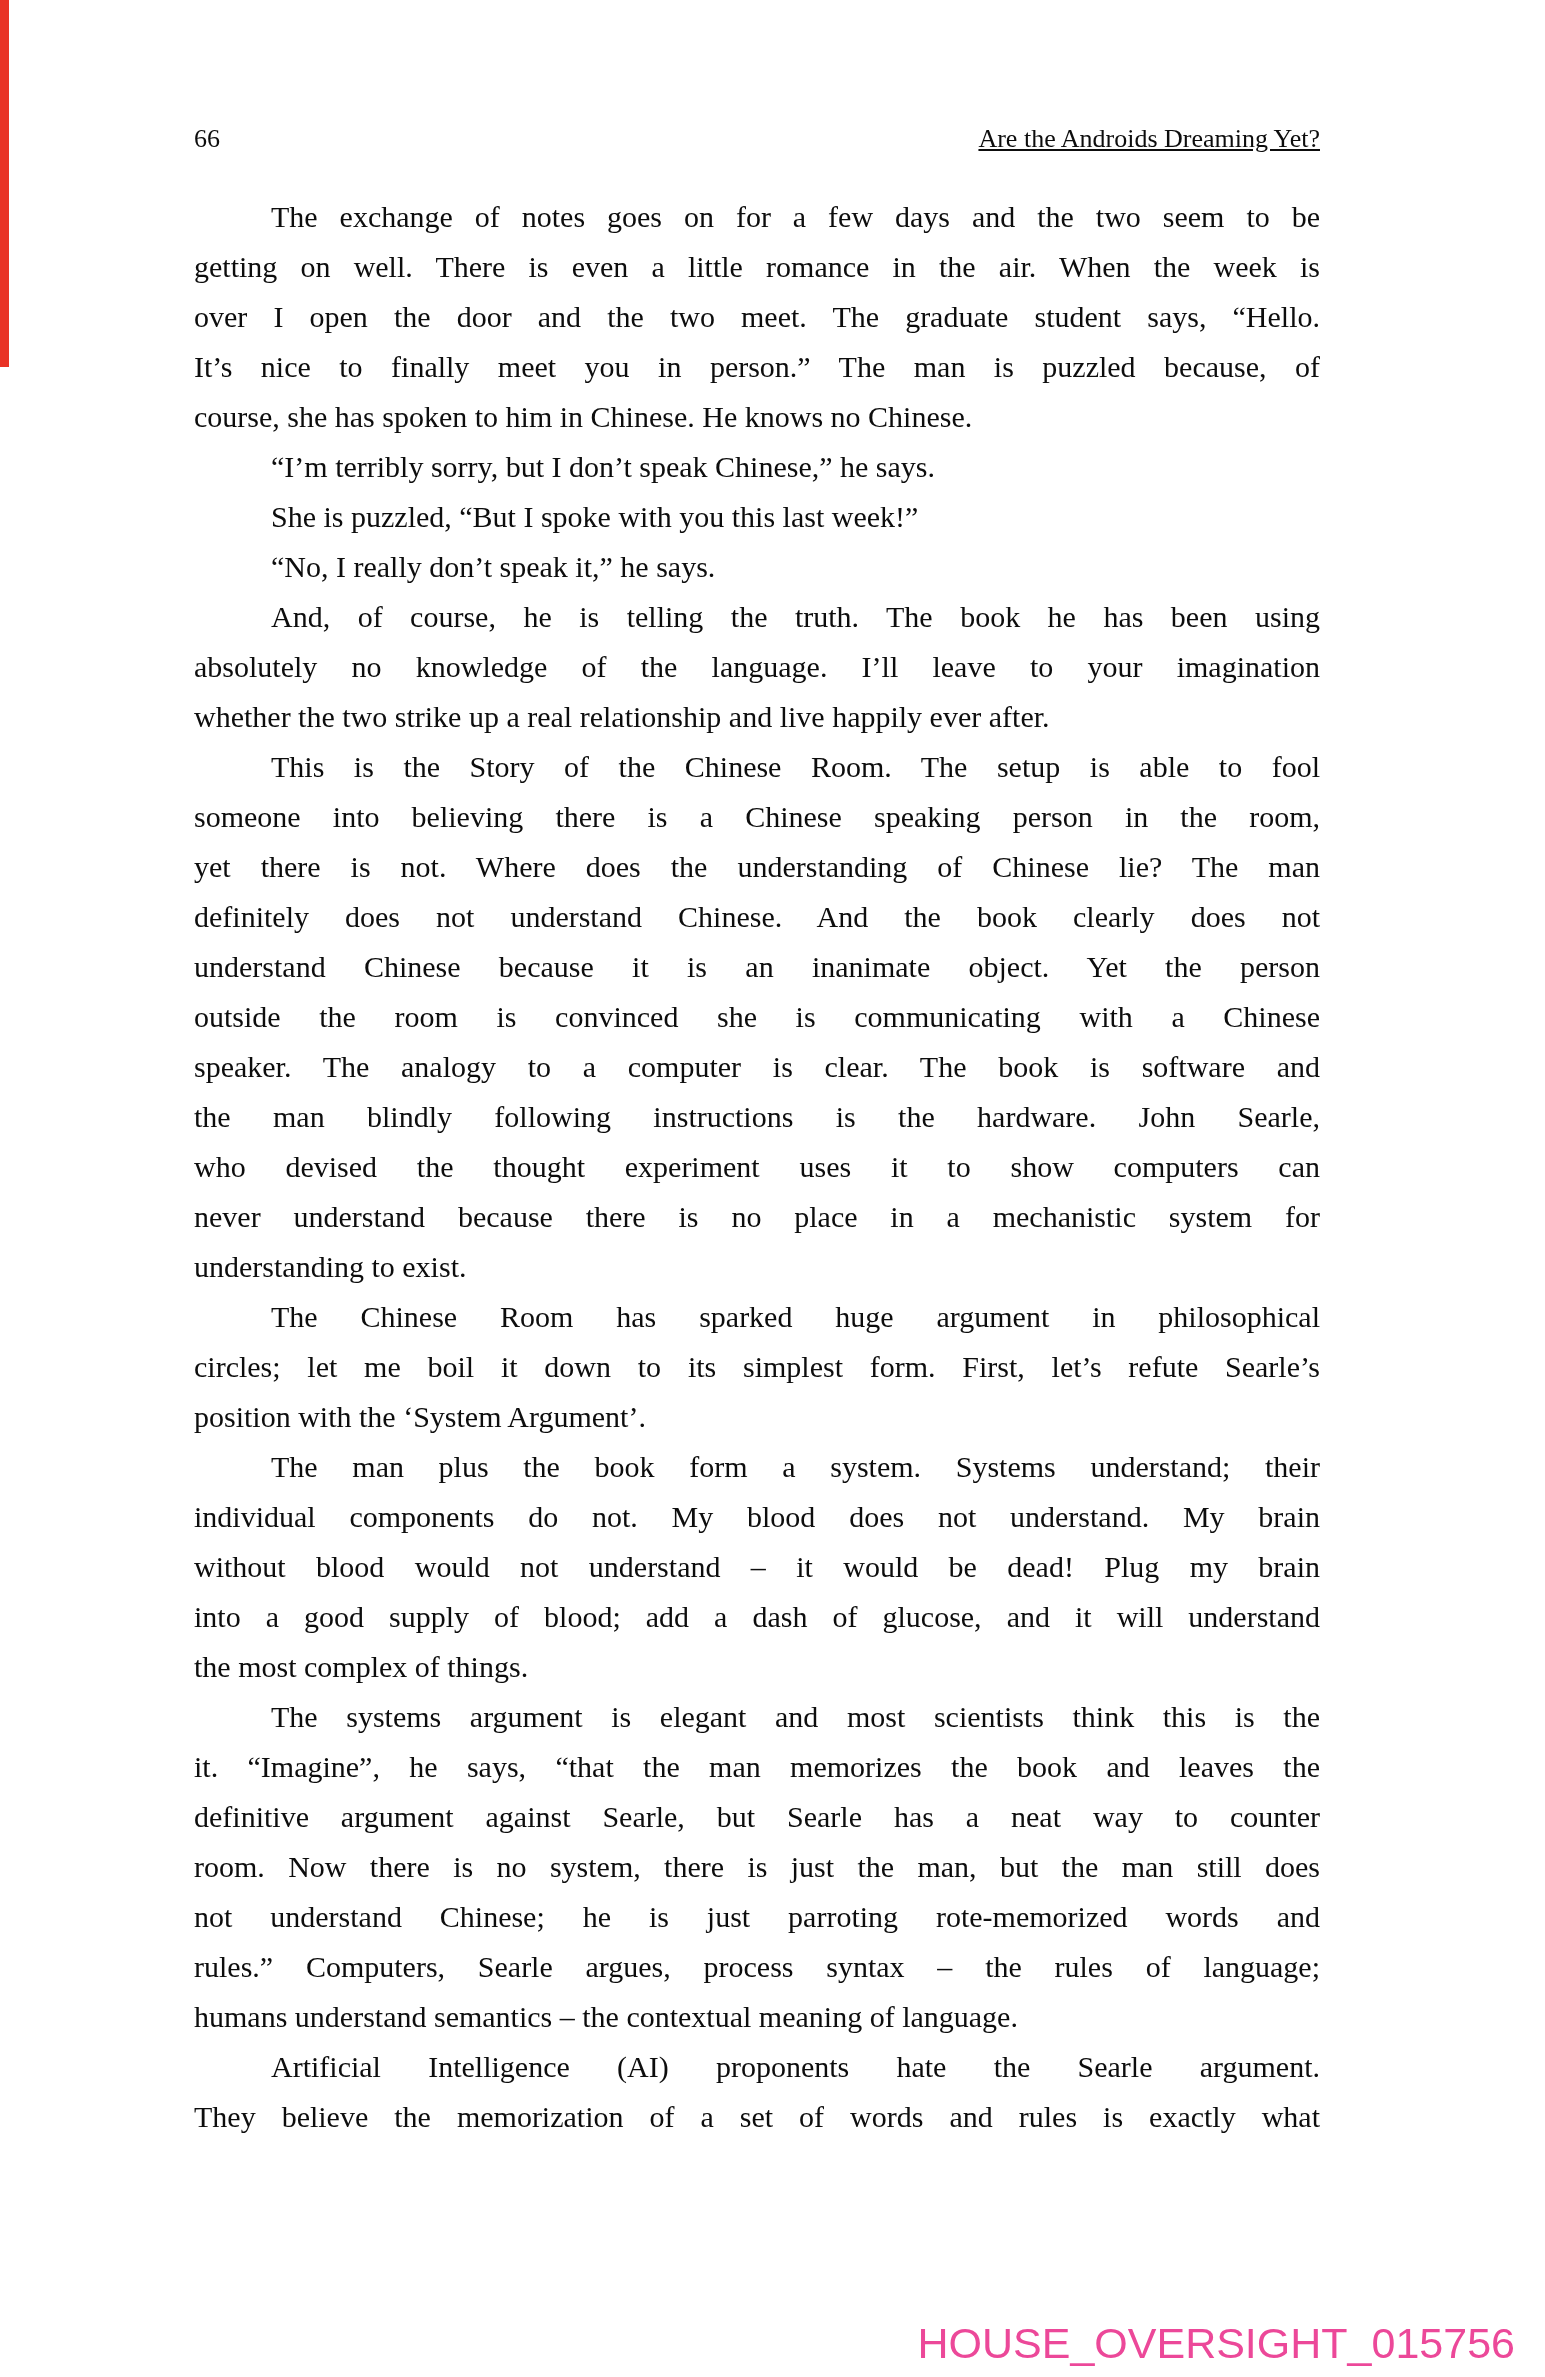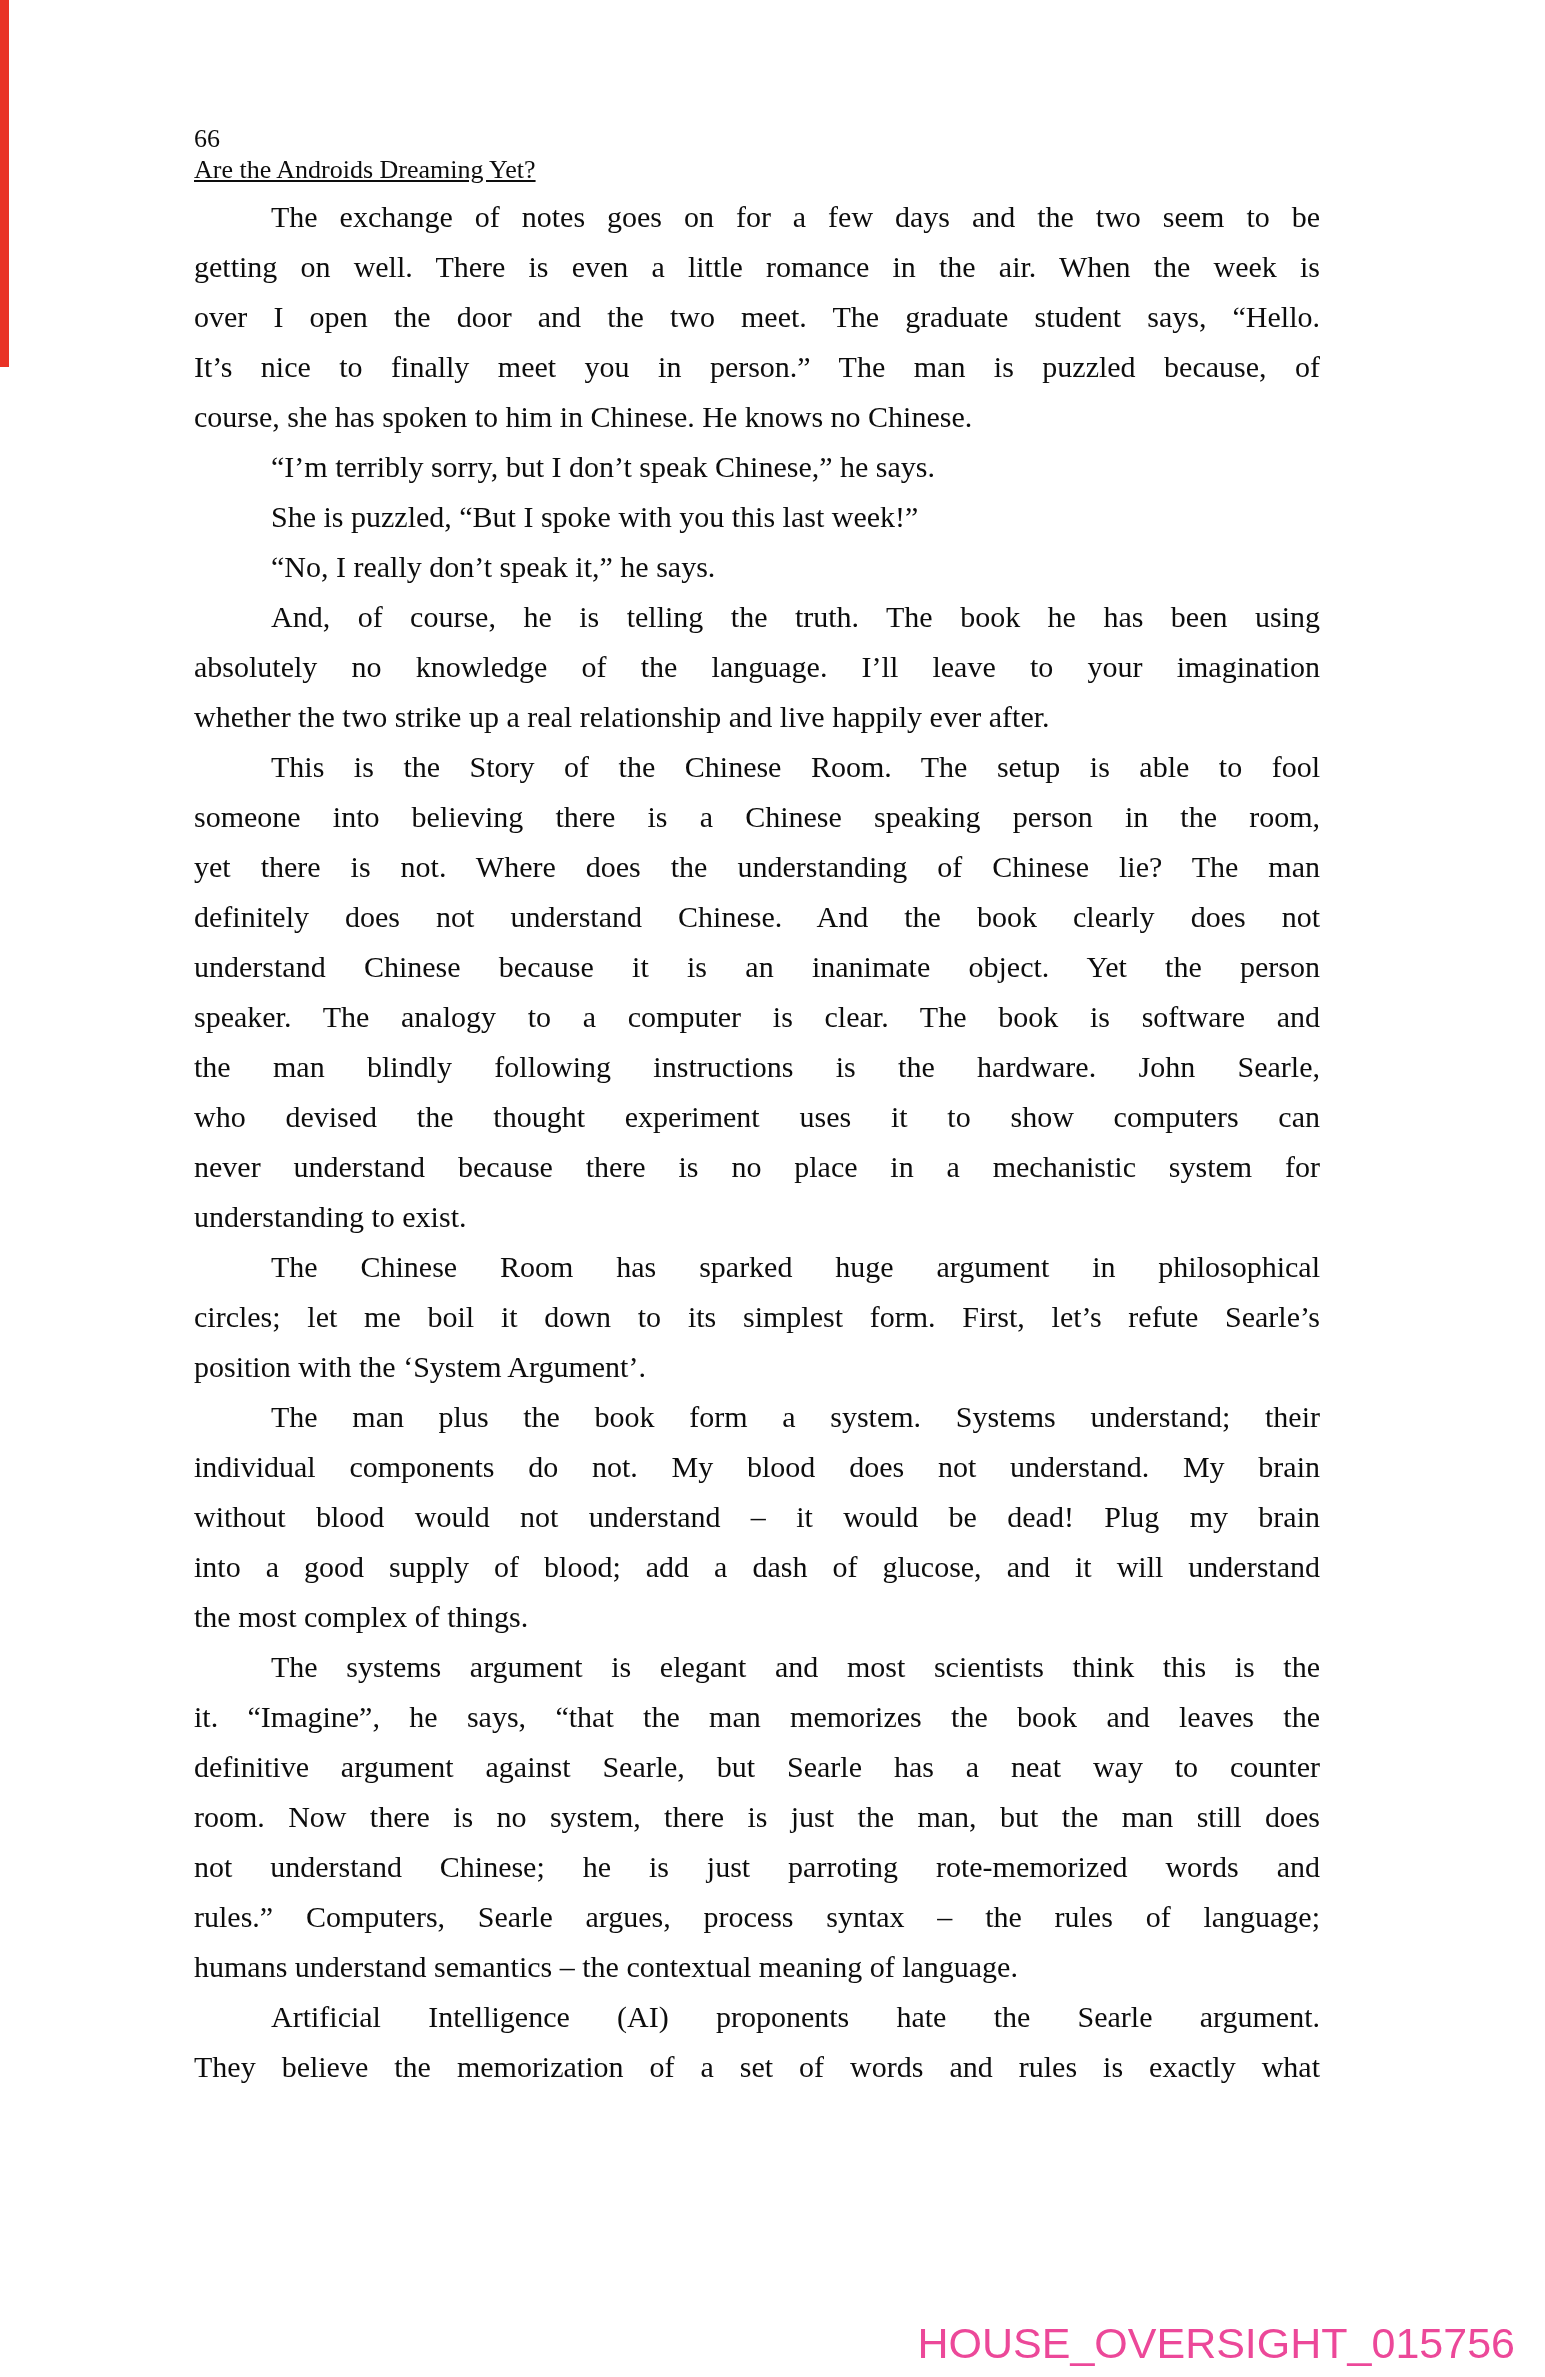--- a/index.html
+++ b/index.html
@@ -29,22 +29,21 @@
     line-height: 38px;
     text-decoration: underline;
   }
   .page-number {
     position: absolute;
     left: 0;
     top: 0;
   }
   .running-title {
     display: block;
-    text-align: left;
-    margin-top: 31px;
+    text-align: right;
   }
   .text-block {
     position: absolute;
     top: 192px;
     left: 194px;
     width: 1126px;
   }
   .line {
     height: 50px;
     line-height: 50px;
@@ -86,20 +85,21 @@
     <div class="line indent last">She is puzzled, “But I spoke with you this last week!”</div>
     <div class="line indent last">“No, I really don’t speak it,” he says.</div>
     <div class="line indent">And, of course, he is telling the truth. The book he has been using</div>
     <div class="line">absolutely no knowledge of the language. I’ll leave to your imagination</div>
     <div class="line last">whether the two strike up a real relationship and live happily ever after.</div>
     <div class="line indent">This is the Story of the Chinese Room. The setup is able to fool</div>
     <div class="line">someone into believing there is a Chinese speaking person in the room,</div>
     <div class="line">yet there is not. Where does the understanding of Chinese lie? The man</div>
     <div class="line">definitely does not understand Chinese. And the book clearly does not</div>
     <div class="line">understand Chinese because it is an inanimate object. Yet the person</div>
+    <div class="line">outside the room is convinced she is communicating with a Chinese</div>
     <div class="line">speaker. The analogy to a computer is clear. The book is software and</div>
     <div class="line">the man blindly following instructions is the hardware. John Searle,</div>
     <div class="line">who devised the thought experiment uses it to show computers can</div>
     <div class="line">never understand because there is no place in a mechanistic system for</div>
     <div class="line last">understanding to exist.</div>
     <div class="line indent">The Chinese Room has sparked huge argument in philosophical</div>
     <div class="line">circles; let me boil it down to its simplest form. First, let’s refute Searle’s</div>
     <div class="line last">position with the ‘System Argument’.</div>
     <div class="line indent">The man plus the book form a system. Systems understand; their</div>
     <div class="line">individual components do not. My blood does not understand. My brain</div>

